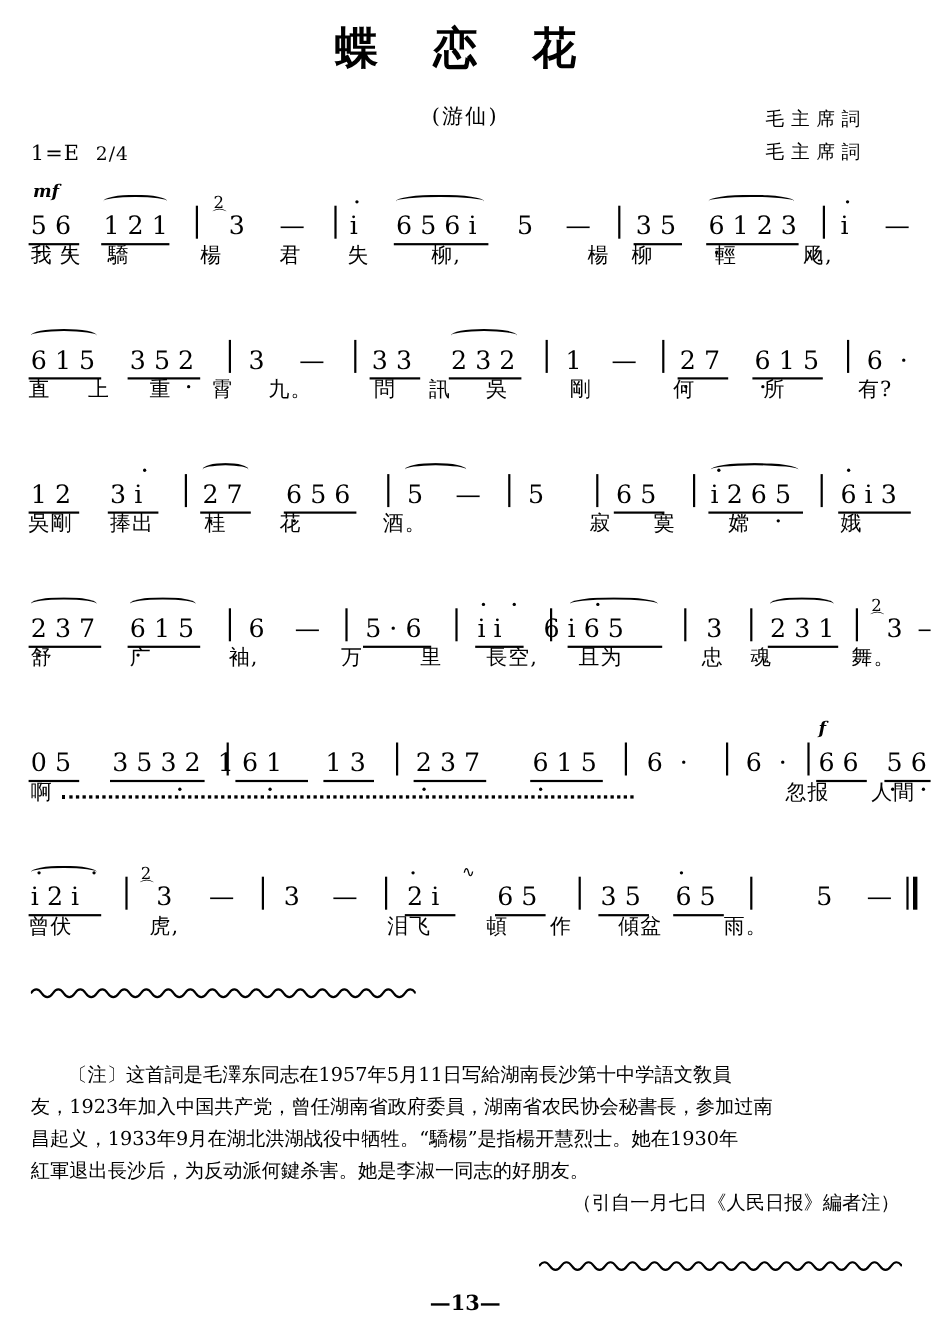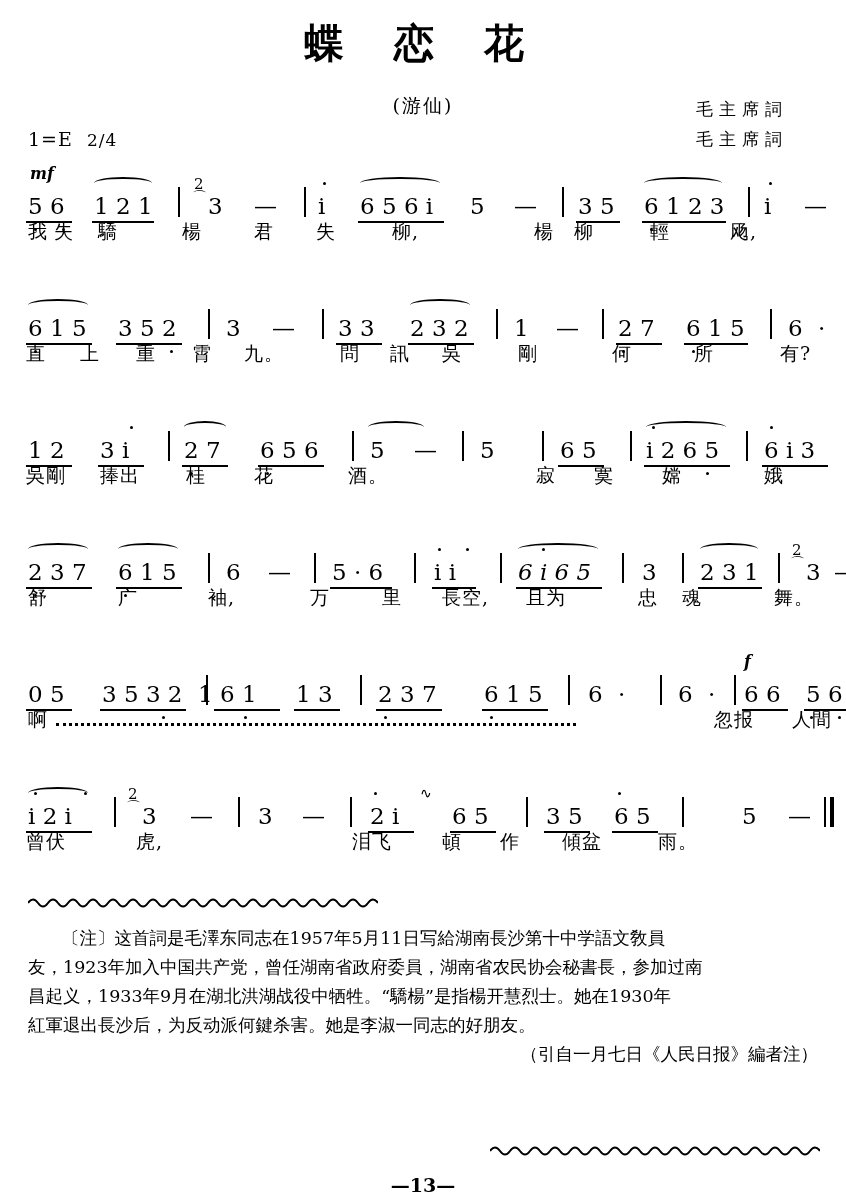--- a/index.html
+++ b/index.html
@@ -71,21 +71,21 @@
     position:absolute;font-size:15px;
   }
   .dotline{
     position:absolute;border-bottom:3px dotted #000;
   }
 
   
   .wave-top{position:absolute;left:28px;top:880px;width:350px;height:14px;}
   .wave-bot{position:absolute;right:26px;top:1128px;width:330px;height:14px;}
   .note{
-    position:absolute;left:28px;top:908px;width:790px;
+    position:absolute;left:28px;top:948px;width:790px;
     font-size:17.5px;line-height:29px;text-align:justify;
     font-family:"DejaVu Serif","Liberation Serif",serif;
   }
   .note p{margin:0;}
   .note .indent{text-indent:34px;}
   .src{
     text-align:right;margin-top:4px;font-size:17.5px;
     font-family:"DejaVu Serif","Liberation Serif",serif;
   }
   .pagenum{
@@ -301,21 +301,21 @@
       <span class="tok" style="left:310px;">5 · 6</span>
       <span class="beam" style="left:308px;bottom:-4px;width:62px;"></span>
 
       <span class="bar" style="left:392px;"></span>
       <span class="tok" style="left:412px;">i i</span>
       <span class="beam" style="left:410px;bottom:-4px;width:44px;"></span>
       <span class="dotu" style="left:416px;bottom:34px;"></span>
       <span class="dotu" style="left:444px;bottom:34px;"></span>
 
       <span class="bar" style="left:478px;"></span>
-      <span class="tok" style="left:496px;font-style:italic;">6 i 6 5</span>
+      <span class="tok" style="left:472px;">6 i 6 5</span>
       <span class="beam" style="left:494px;bottom:-4px;width:86px;"></span>
       <span class="slur" style="left:496px;bottom:30px;width:80px;"></span>
       <span class="dotu" style="left:520px;bottom:34px;"></span>
 
       <span class="bar" style="left:600px;"></span>
       <span class="tok" style="left:620px;">3</span>
 
       <span class="bar" style="left:660px;"></span>
       <span class="tok" style="left:678px;">2 3 1</span>
       <span class="beam" style="left:676px;bottom:-4px;width:64px;"></span>

